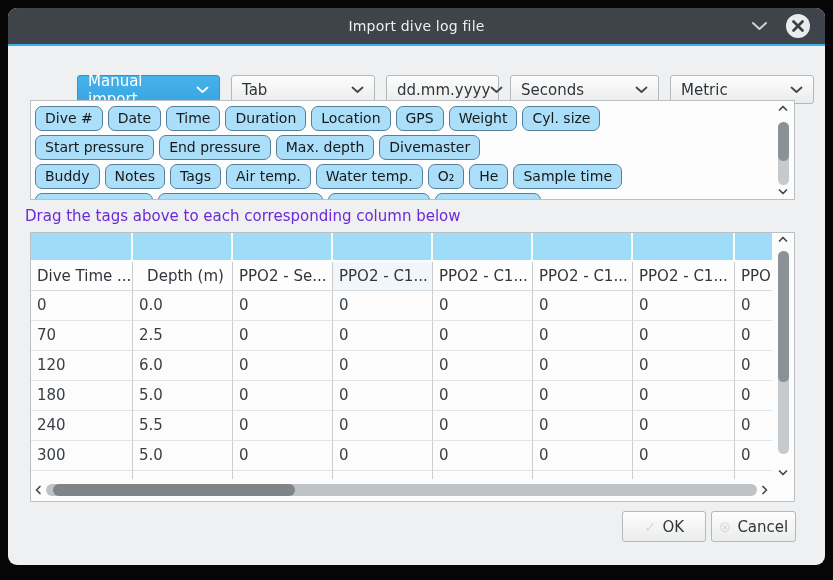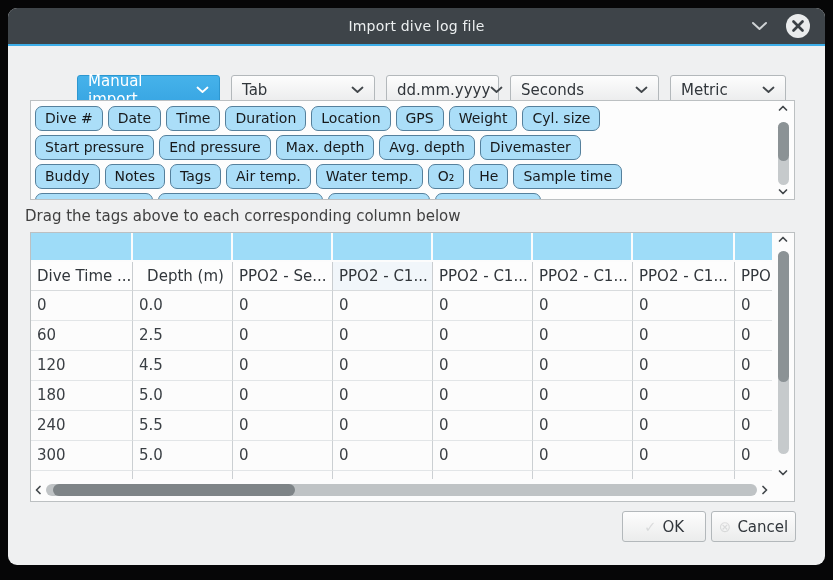--- a/index.html
+++ b/index.html
@@ -48,21 +48,21 @@
     font-size:14px;color:#17191b;white-space:nowrap;cursor:grab;
   }
   
   .mini-vscroll{position:absolute;right:3px;top:4px;bottom:4px;width:16px;
     display:flex;flex-direction:column;align-items:center;}
   .mini-vscroll .vtrack{flex:1;width:11px;margin:3px 0;border-radius:6px;background:#fdfdfd;position:relative;}
   .vtrack .track-lower{position:absolute;left:0;width:11px;border-radius:6px;background:#c6cacc;}
   .vtrack .vthumb{position:absolute;left:0;width:11px;border-radius:6px;background:#8b9295;cursor:pointer;}
   .sb-chev{flex:none;display:flex;align-items:center;justify-content:center;cursor:pointer;}
   
-  .instruction{position:absolute;left:17px;top:199px;font-size:15px;color:#404040;}
+  .instruction{position:absolute;left:17px;top:199px;font-size:15px;color:#6d28d9;}
   
   .table-frame{
     position:absolute;left:22px;top:224px;width:765px;height:270px;box-sizing:border-box;
     background:#fcfcfc;border:1px solid #bcc0c2;
   }
   .tbl-clip{position:absolute;left:0;top:0;right:22px;bottom:22px;overflow:hidden;}
   .trow{display:flex;}
   .drop-row{height:29px;}
   .drop-cell{
     box-sizing:border-box;height:29px;background:#9edcf8;
@@ -149,21 +149,21 @@
       </span>
     </div>
     <div class="combo" style="width:149px">
       <span>Seconds</span>
       <span class="arrow">
         <svg width="13" height="8" viewBox="0 0 13 8">
             <polyline points="1.5,1.5 6.5,6 11.5,1.5" fill="none" stroke="#43484c" stroke-width="1.8" stroke-linecap="round" stroke-linejoin="round"></polyline>
           </svg>
       </span>
     </div>
-    <div class="combo" style="width:116px">
+    <div class="combo" style="width:144px">
       <span>Metric</span>
       <span class="arrow">
         <svg width="13" height="8" viewBox="0 0 13 8">
             <polyline points="1.5,1.5 6.5,6 11.5,1.5" fill="none" stroke="#43484c" stroke-width="1.8" stroke-linecap="round" stroke-linejoin="round"></polyline>
           </svg>
       </span>
     </div>
   </div>
 
   <div class="tags-box">
@@ -175,21 +175,20 @@
           <span class="tag">Duration</span>
           <span class="tag">Location</span>
           <span class="tag">GPS</span>
           <span class="tag">Weight</span>
           <span class="tag">Cyl. size</span>
         </div>
         <div class="tag-row">
           <span class="tag">Start pressure</span>
           <span class="tag">End pressure</span>
           <span class="tag">Max. depth</span>
-          <span class="tag">Avg. depth</span>
           <span class="tag">Divemaster</span>
         </div>
         <div class="tag-row">
           <span class="tag">Buddy</span>
           <span class="tag">Notes</span>
           <span class="tag">Tags</span>
           <span class="tag">Air temp.</span>
           <span class="tag">Water temp.</span>
           <span class="tag">O₂</span>
           <span class="tag">He</span>
@@ -249,32 +248,32 @@
             <div class="data-cell" style="width: 102px;">0</div>
             <div class="data-cell" style="width: 100px;">0.0</div>
             <div class="data-cell" style="width: 100px;">0</div>
             <div class="data-cell" style="width: 100px;">0</div>
             <div class="data-cell" style="width: 100px;">0</div>
             <div class="data-cell" style="width: 100px;">0</div>
             <div class="data-cell" style="width: 102px;">0</div>
             <div class="data-cell" style="width: 100px;">0</div>
           </div>
           <div class="trow data-row">
-            <div class="data-cell" style="width: 102px;">60</div>
+            <div class="data-cell" style="width: 102px;">70</div>
             <div class="data-cell" style="width: 100px;">2.5</div>
             <div class="data-cell" style="width: 100px;">0</div>
             <div class="data-cell" style="width: 100px;">0</div>
             <div class="data-cell" style="width: 100px;">0</div>
             <div class="data-cell" style="width: 100px;">0</div>
             <div class="data-cell" style="width: 102px;">0</div>
             <div class="data-cell" style="width: 100px;">0</div>
           </div>
           <div class="trow data-row">
             <div class="data-cell" style="width: 102px;">120</div>
-            <div class="data-cell" style="width: 100px;">4.5</div>
+            <div class="data-cell" style="width: 100px;">6.0</div>
             <div class="data-cell" style="width: 100px;">0</div>
             <div class="data-cell" style="width: 100px;">0</div>
             <div class="data-cell" style="width: 100px;">0</div>
             <div class="data-cell" style="width: 100px;">0</div>
             <div class="data-cell" style="width: 102px;">0</div>
             <div class="data-cell" style="width: 100px;">0</div>
           </div>
           <div class="trow data-row">
             <div class="data-cell" style="width: 102px;">180</div>
             <div class="data-cell" style="width: 100px;">5.0</div>

